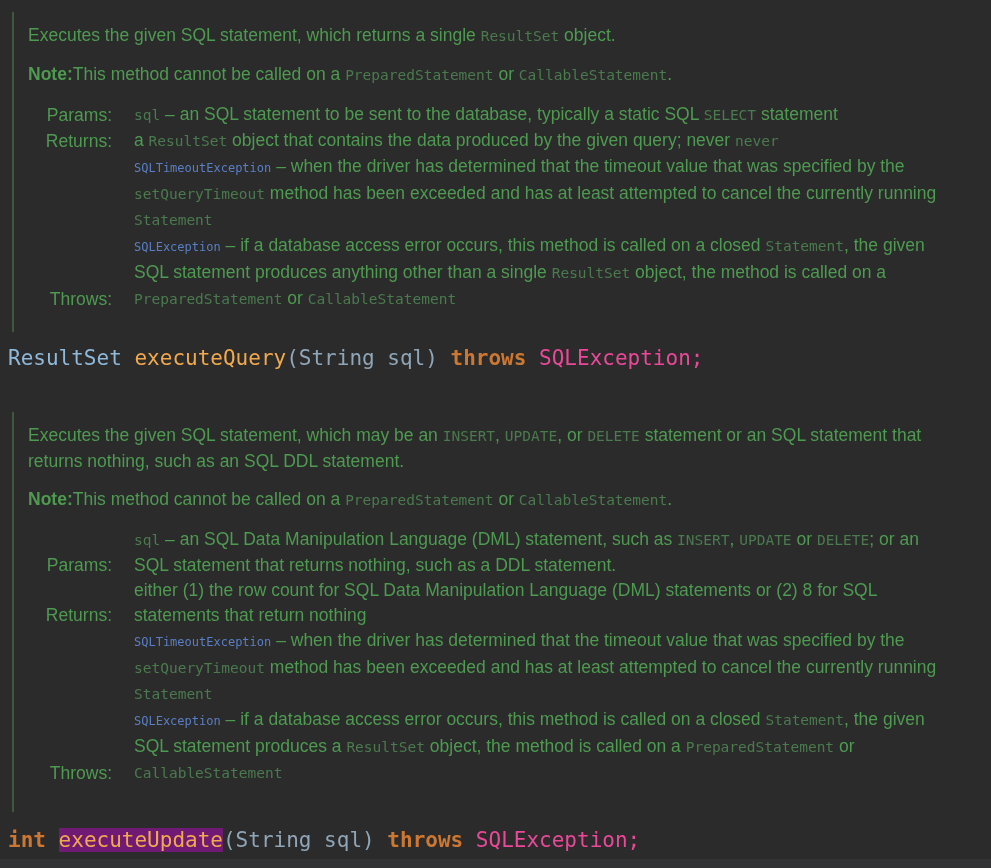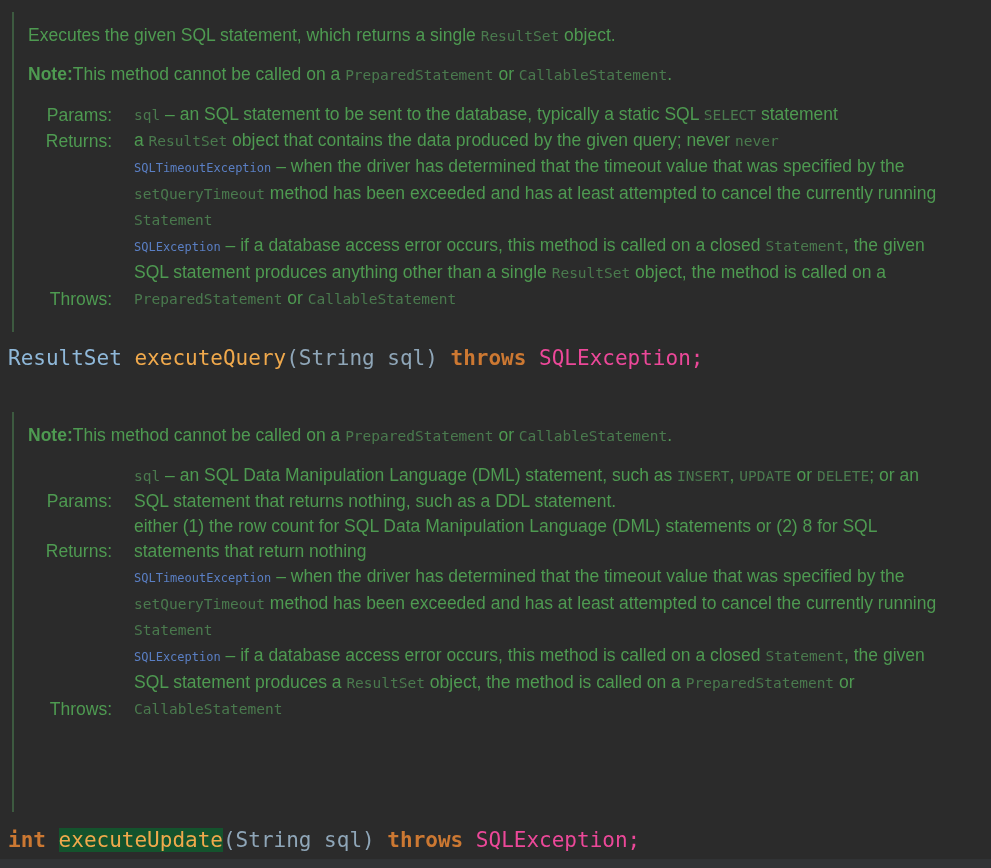--- a/index.html
+++ b/index.html
@@ -101,21 +101,21 @@
     font-size: 21px;
     line-height: 36px;
     white-space: pre;
   }
   .t-type      { color: #8fb8d9; }
   .t-method    { color: #f0a94c; }
   .t-punct     { color: #8fa6b8; }
   .t-kw        { color: #cc7832; font-weight: bold; }
   .t-exc       { color: #ec4899; }
   .hl {
-    background: #14532d;
+    background: #701a75;
   }
 
   
   .watermark {
     position: absolute;
     right: 18px;
     bottom: 14px;
     color: #b9b9b9;
     font-size: 19px;
     font-family: "DejaVu Sans", sans-serif;
@@ -172,20 +172,23 @@
 
     </div>
   </div>
 
   <div class="sig" style="top:340px;"><span class="t-type">ResultSet</span><span> </span><span class="t-method">executeQuery</span><span class="t-punct">(String sql)</span><span> </span><span class="t-kw">throws</span><span> </span><span class="t-exc">SQLException;</span></div>
 
   <div class="doc-block" style="top:412px;height:400px;">
     <div class="doc-rule" style="height:400px;"></div>
     <div class="doc-body" style="top:11px;">
 
+      <p class="para">
+        <span>Executes the given SQL statement, which may be an </span><code>INSERT</code><span>, </span><code>UPDATE</code><span>, or </span><code>DELETE</code><span> statement or an SQL statement that returns nothing, such as an SQL DDL statement.</span>
+      </p>
 
       <p class="para note">
         <span class="note-label">Note:</span><span>This method cannot be called on a </span><code>PreparedStatement</code><span> or </span><code>CallableStatement</code><span>.</span>
       </p>
 
       <div class="tag-row">
         <div class="tag-label">Params:</div>
         <div class="tag-value"><code>sql</code><span> – </span><span>an SQL Data Manipulation Language (DML) statement, such as </span><code>INSERT</code><span>, </span><code>UPDATE</code><span> or </span><code>DELETE</code><span>; or an SQL statement that returns nothing, such as a DDL statement.</span></div>
       </div>
 

